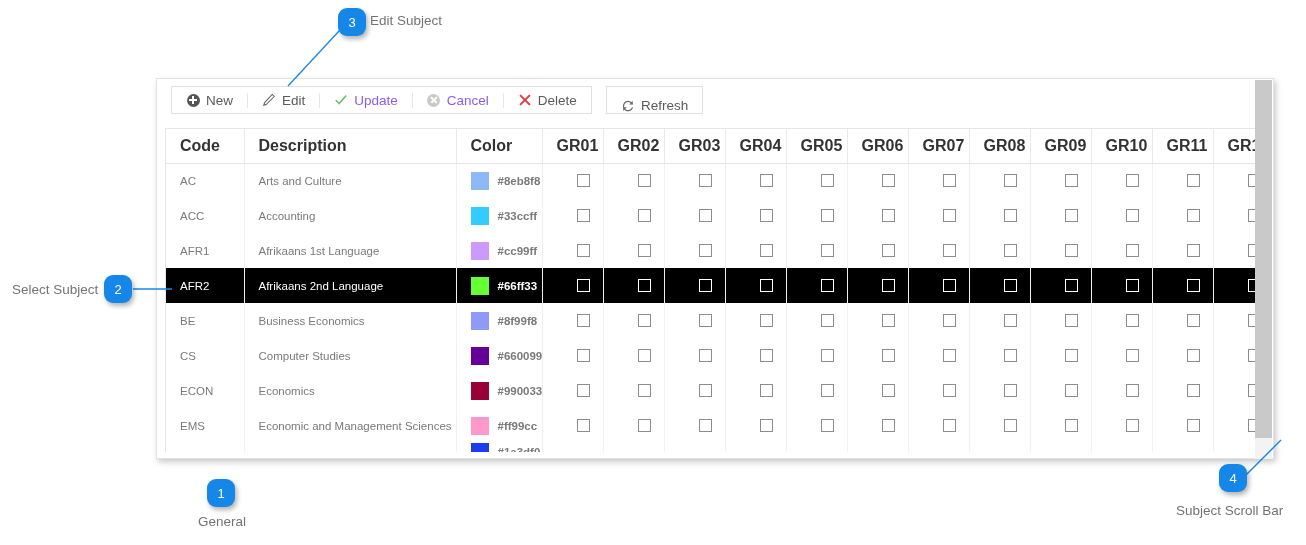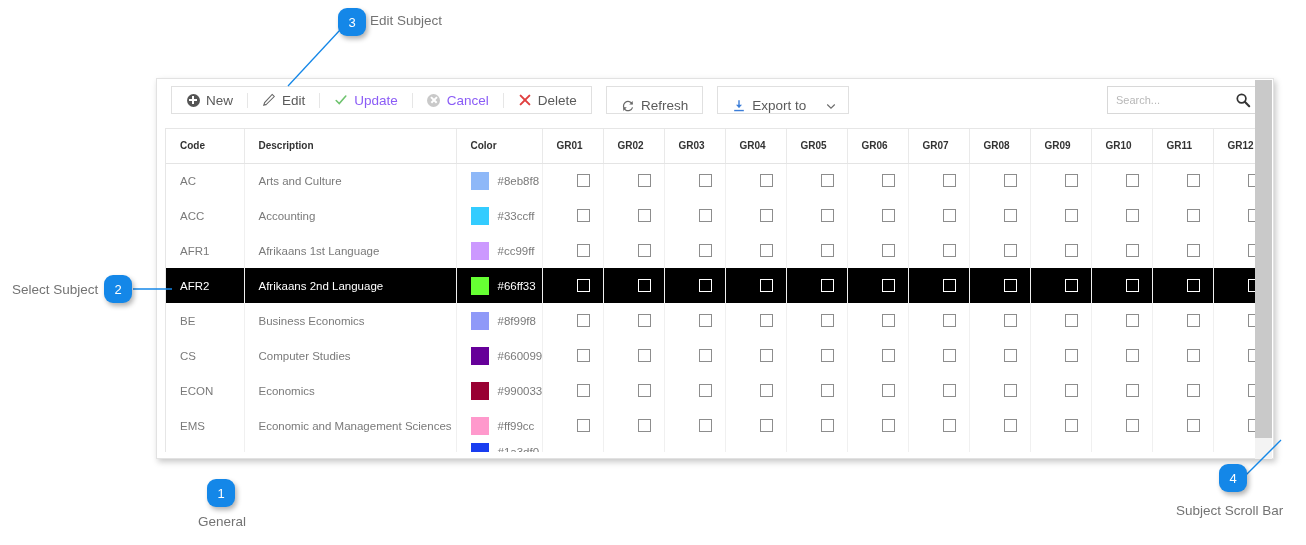--- a/index.html
+++ b/index.html
@@ -86,21 +86,21 @@
     left: 8px; top: 49px;
     width: 1094px; height: 324px;
     border: 1px solid #e6e6e6;
     border-bottom: none;
     overflow: hidden;
     background: #fff;
   }
   table.grid { border-collapse: collapse; width: 1094px; table-layout: fixed; }
   table.grid th {
     height: 34px;
-    font-size: 10px; font-weight: bold; color: #333;
+    font-size: 16px; font-weight: bold; color: #333;
     text-align: left;
     padding: 0 0 0 14px;
     border-right: 1px solid #e9e9e9;
     border-bottom: 1px solid #e4e4e4;
     background: #fff;
     white-space: nowrap;
   }
   table.grid th:last-child { border-right: none; }
   table.grid td {
     height: 35px;
@@ -123,21 +123,21 @@
     background: transparent;
     margin-left: 20px;
     vertical-align: middle;
   }
   .swatch {
     display: inline-block;
     width: 18px; height: 18px;
     vertical-align: middle;
     margin-right: 9px;
   }
-  .hexlbl { vertical-align: middle; }
+  .hexlbl { vertical-align: middle; font-weight: bold; }
 
   
   tr.row.partial td { height: 12px; overflow: hidden; }
 
   
   .panel-scroll-track {
     position: absolute;
     right: 1px; top: 1px;
     width: 17px; height: 379px;
     background: #f3f3f3;
@@ -238,45 +238,21 @@
         <span class="ic">
           <svg width="14" height="14" viewBox="0 0 16 16">
             <path d="M13 6 A5.3 5.3 0 1 0 13.2 9.6" fill="none" stroke="#6a6a6a" stroke-width="1.4"></path>
             <path d="M13.4 2.2 L13.4 6.3 L9.4 6.3 Z" fill="#6a6a6a"></path>
             <path d="M2.6 13.6 L2.6 9.5 L6.6 9.5 Z" fill="#6a6a6a"></path>
           </svg>
         </span>
         <span>Refresh</span>
       </div>
 
-      <div class="tbtn solo" style="padding-right:10px;">
-        <span class="ic">
-          <svg width="14" height="14" viewBox="0 0 16 16">
-            <line x1="8" y1="1.5" x2="8" y2="9.5" stroke="#3b7dd8" stroke-width="1.6"></line>
-            <path d="M4.5 6.5 L8 10.3 L11.5 6.5 Z" fill="#3b7dd8"></path>
-            <line x1="2.5" y1="13.2" x2="13.5" y2="13.2" stroke="#3b7dd8" stroke-width="1.6"></line>
-          </svg>
-        </span>
-        <span>Export to</span>
-        <span class="ic" style="margin-left:12px;">
-          <svg width="12" height="12" viewBox="0 0 16 16">
-            <path d="M3 6 L8 11 L13 6" fill="none" stroke="#6a6a6a" stroke-width="1.5"></path>
-          </svg>
-        </span>
-      </div>
-
-      <div class="search-wrap">
-        <input class="search-input" type="text" placeholder="Search..." style="">
-        <span class="search-ic">
-          <svg width="16" height="16" viewBox="0 0 16 16">
-            <circle cx="6.6" cy="6.6" r="4.3" fill="none" stroke="#333" stroke-width="1.7"></circle>
-            <line x1="9.8" y1="9.8" x2="14.2" y2="14.2" stroke="#333" stroke-width="2.1" stroke-linecap="round"></line>
-          </svg>
-        </span>
-      </div>
+
     </div>
 
     <div class="grid-wrap">
       <table class="grid">
         <colgroup>
           <col style="width:78px">
             <col style="width:212px">
             <col style="width:86px">
           <col style="width:61px">
             <col style="width:61px">

